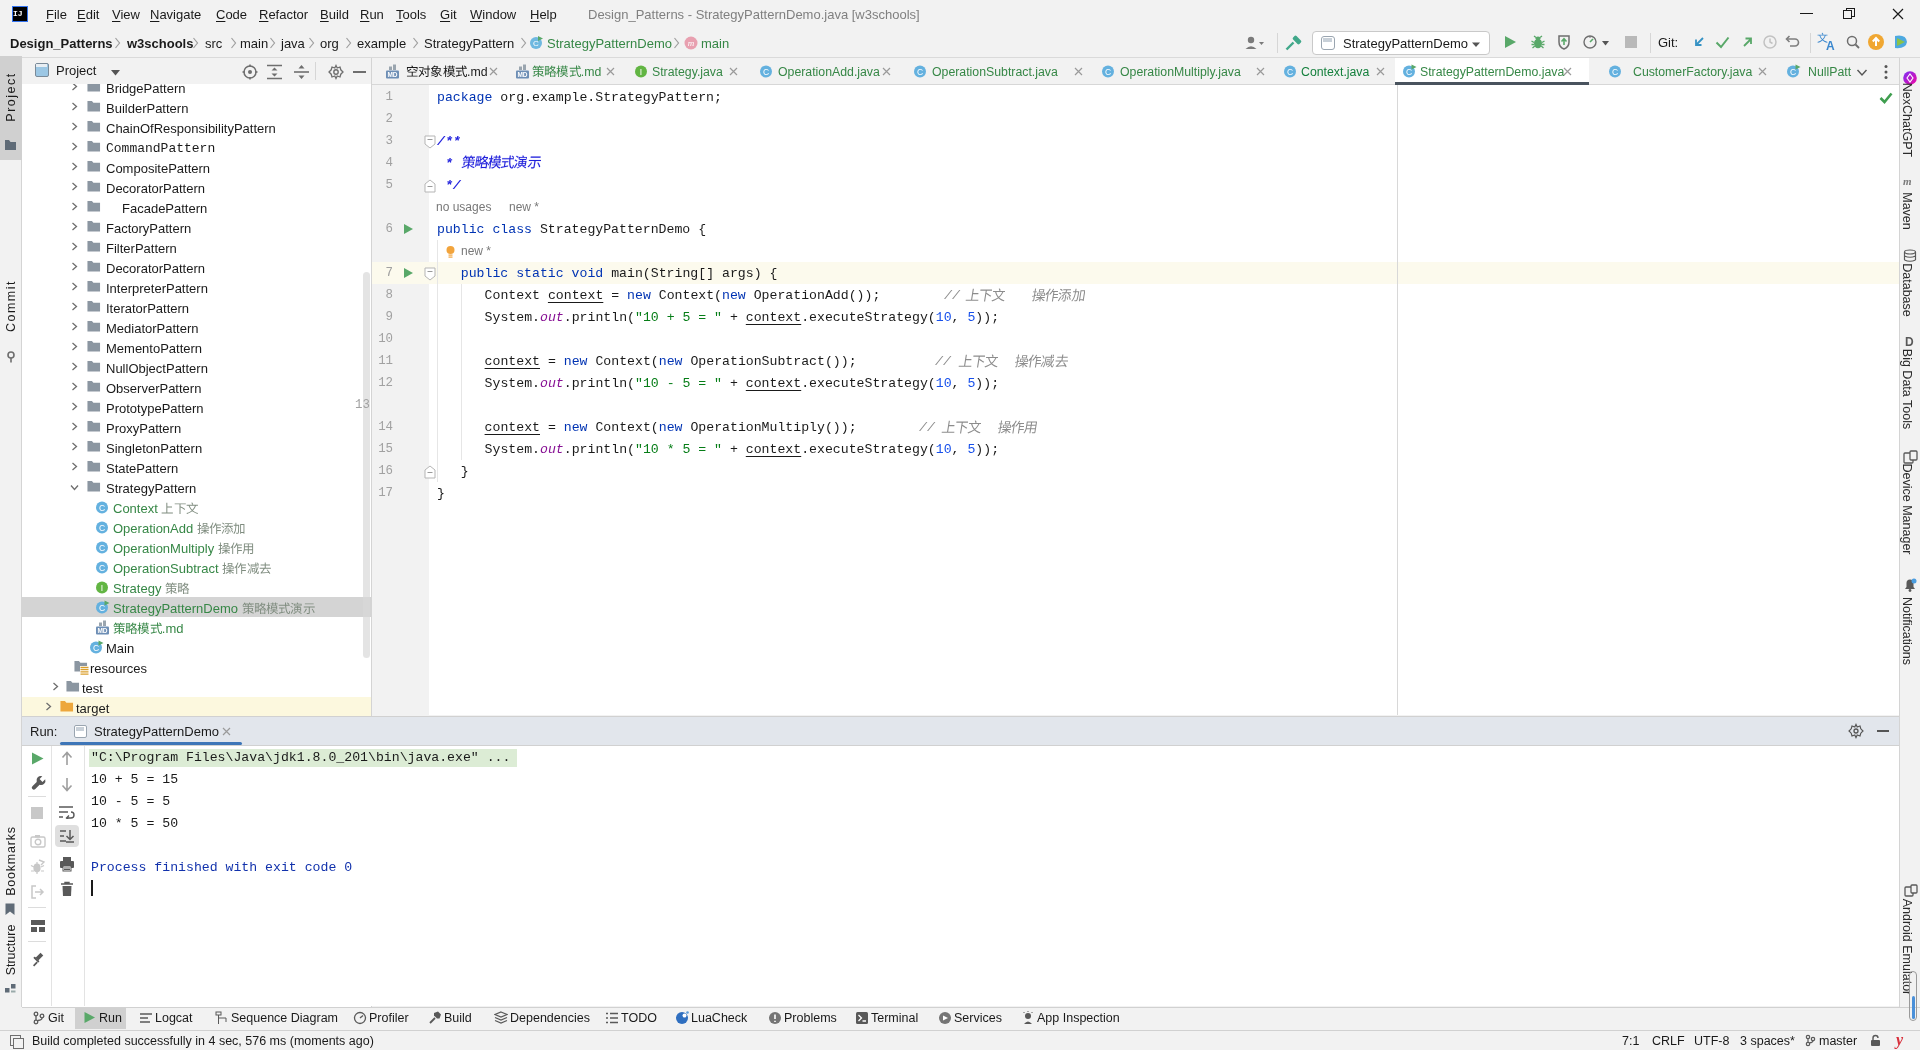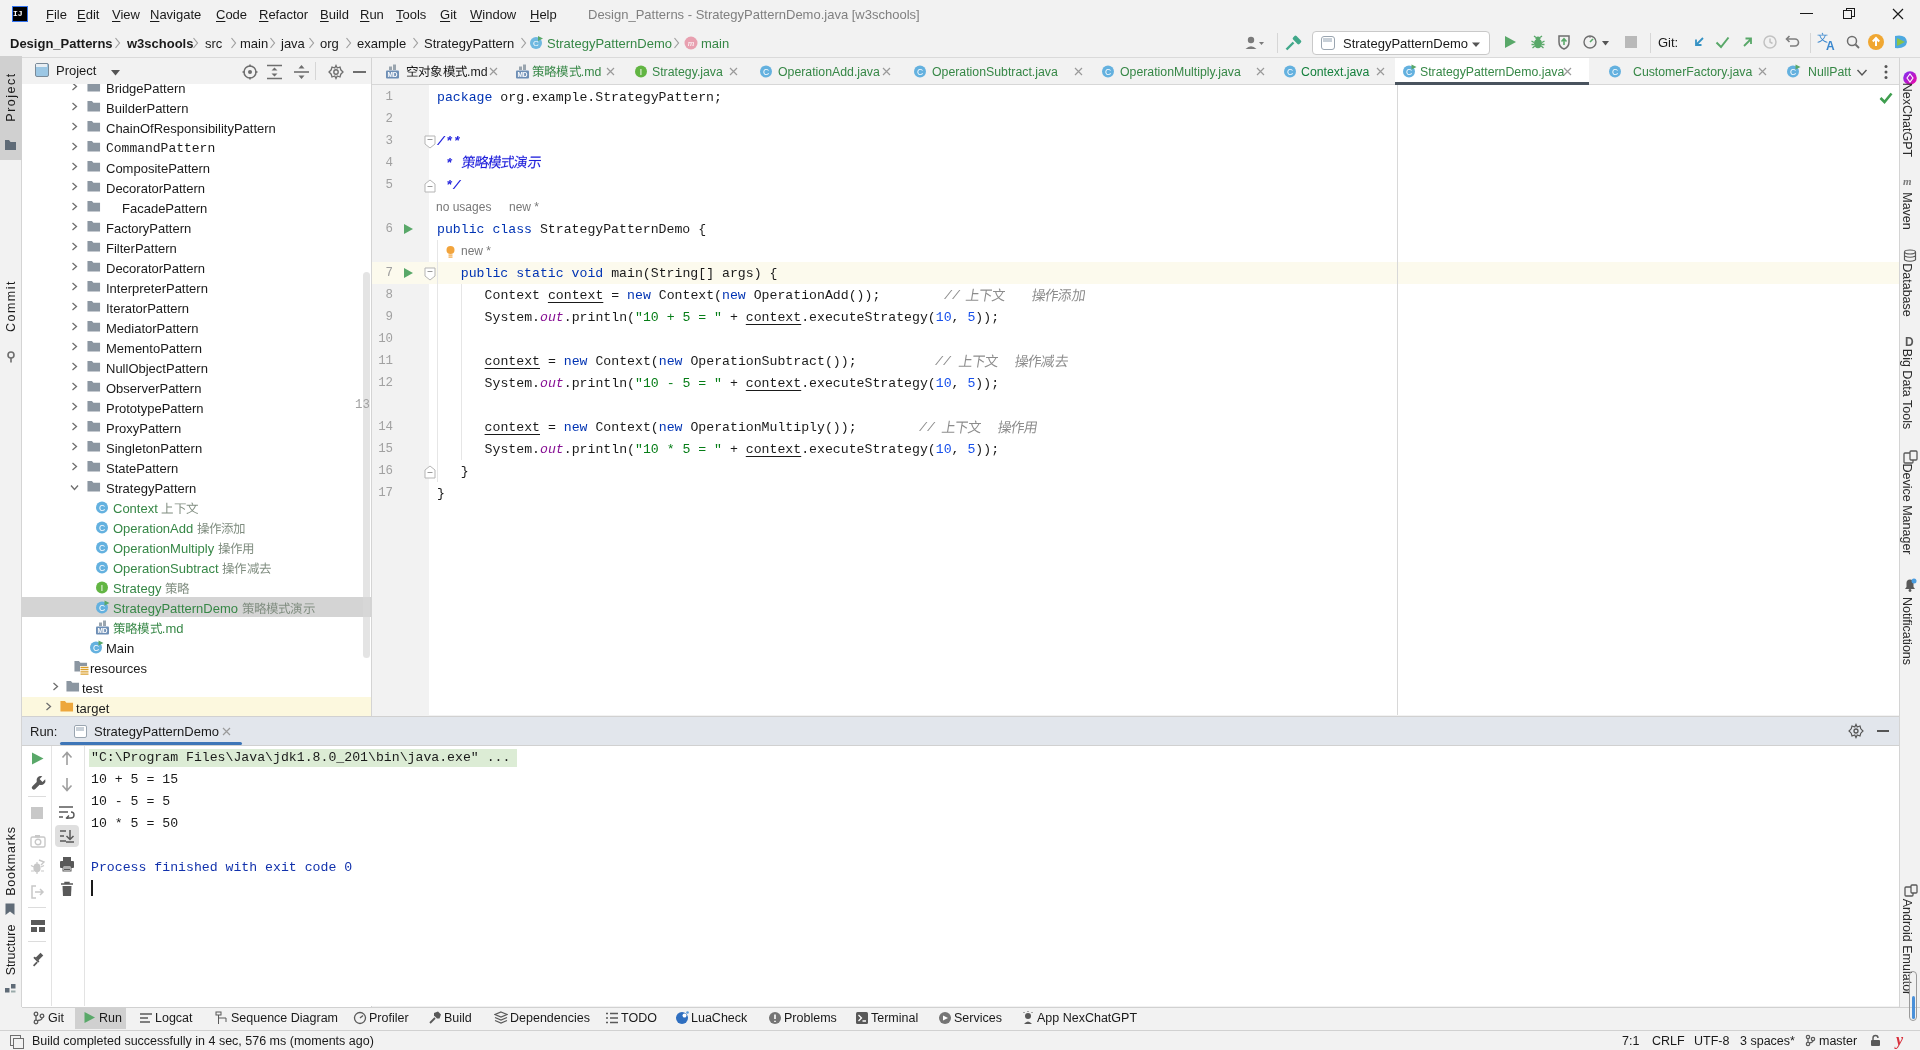--- a/index.html
+++ b/index.html
@@ -954,21 +954,21 @@
 <div class="abs" style="left:938px;top:1011px"><svg width="14" height="14" viewBox="0 0 14 14">
       <circle cx="7" cy="7" r="6" fill="#757575"></circle>
       <path d="M5 4.5 L10 7 L5 9.5 Z" fill="#fff"></path>
     </svg></div>
 <span class="abs" style="left:954px;top:1011px;font-size:12.5px">Services</span>
 <div class="abs" style="left:1021px;top:1011px"><svg width="14" height="14" viewBox="0 0 14 14">
       <circle cx="7" cy="5" r="3" fill="#595959"></circle>
       <path d="M3 13 Q7 8 11 13 Z" fill="#595959"></path>
       <path d="M7 1 V0 M3.5 2 L2.5 1 M10.5 2 L11.5 1" stroke="#595959"></path>
     </svg></div>
-<span class="abs" style="left:1037px;top:1011px;font-size:12.5px">App NexChatGPT</span>
+<span class="abs" style="left:1037px;top:1011px;font-size:12.5px">App Inspection</span>
 <div class="abs" style="left:0;top:1030px;width:1920px;height:20px;background:#f2f2f2;border-top:1px solid #d1d1d1"></div>
 <div class="abs" style="left:10px;top:1035px;width:11px;height:11px;border:1.5px solid #6e6e6e"></div>
 <div class="abs" style="left:13px;top:1038px;width:11px;height:11px;border:1.5px solid #6e6e6e;background:#f2f2f2"></div>
 <span class="abs" style="left:32px;top:1034px;font-size:12.5px">Build completed successfully in 4 sec, 576 ms (moments ago)</span>
 <span class="abs" style="left:1622px;top:1034px;font-size:12.5px">7:1</span>
 <span class="abs" style="left:1652px;top:1034px;font-size:12.5px">CRLF</span>
 <span class="abs" style="left:1694px;top:1034px;font-size:12.5px">UTF-8</span>
 <span class="abs" style="left:1740px;top:1034px;font-size:12.5px">3 spaces*</span>
 <span class="abs" style="left:1819px;top:1034px;font-size:12.5px">master</span>
 <svg class="abs" style="left:1804px;top:1034px" width="12" height="13" viewBox="0 0 12 13">

